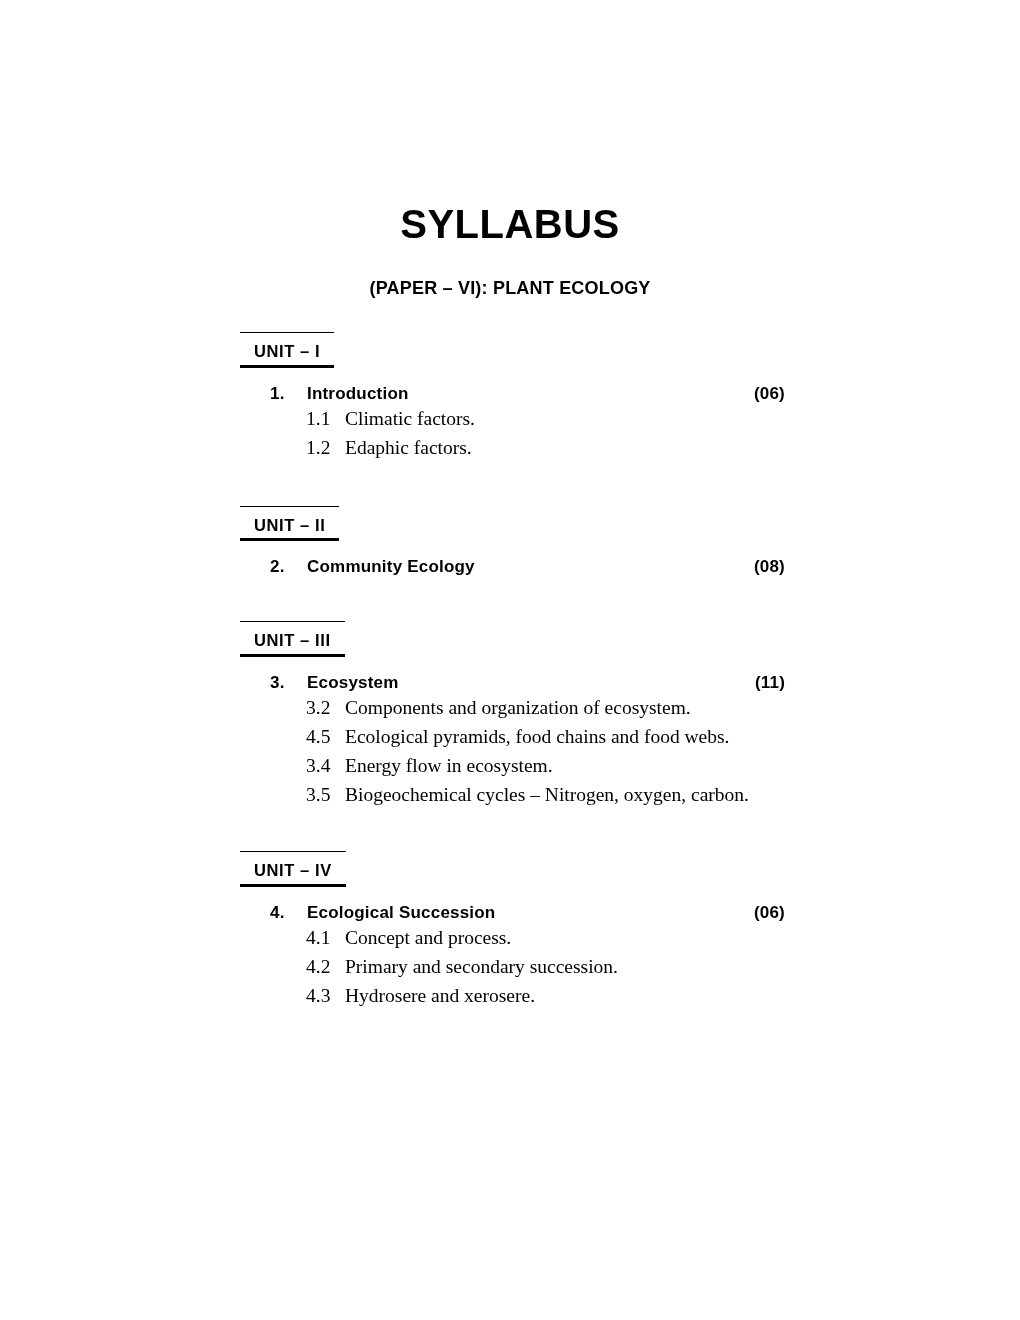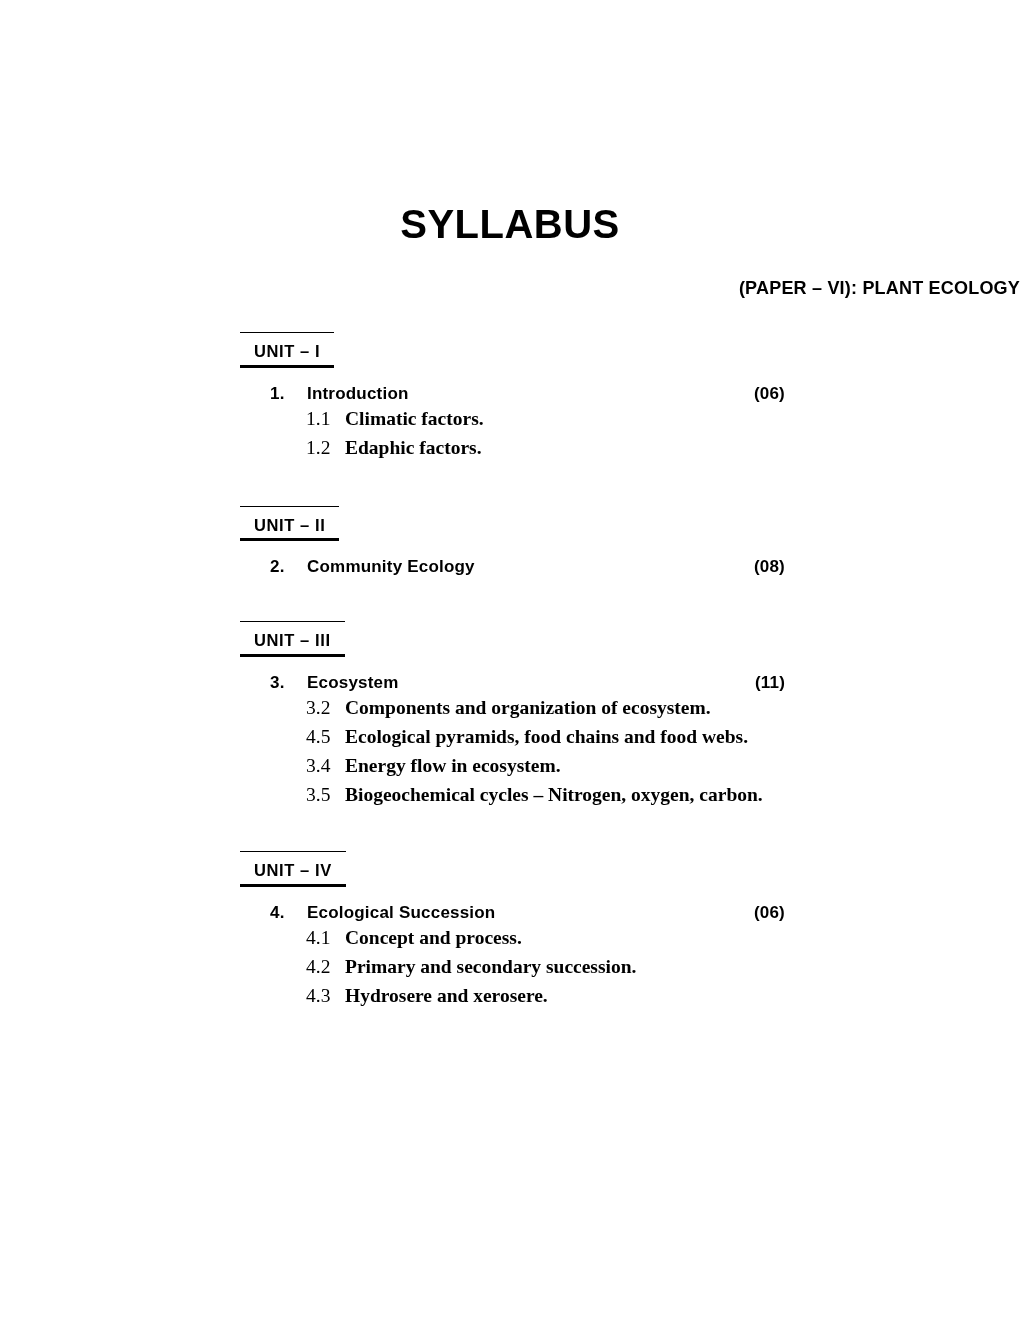--- a/index.html
+++ b/index.html
@@ -38,21 +38,21 @@
     font-weight: bold;
     font-size: 40px;
     letter-spacing: 0.5px;
     line-height: 1.1;
   }
   .doc-subtitle {
     position: absolute;
     top: 278px;
     left: 0;
     width: 1020px;
-    text-align: right;
+    text-align: center;
     font-family: "Liberation Sans", "DejaVu Sans", sans-serif;
     font-weight: bold;
     font-size: 18px;
     letter-spacing: 0.2px;
   }
 
   
   .content {
     position: absolute;
     top: 332px;
@@ -119,21 +119,20 @@
     line-height: 29px;
     margin-left: 66px;
     justify-content: flex-end;
   }
   .sub-num {
     flex: 0 0 39px;
     width: 39px;
   }
   .sub-text {
     flex: 1 1 auto;
-    font-weight: bold;
   }
 
   
   .unit-gap-1 { height: 30px; }
   .unit-gap-2 { height: 30px; }
   .unit-gap-3 { height: 28px; }
 </style>
 </head>
 <body>
 

